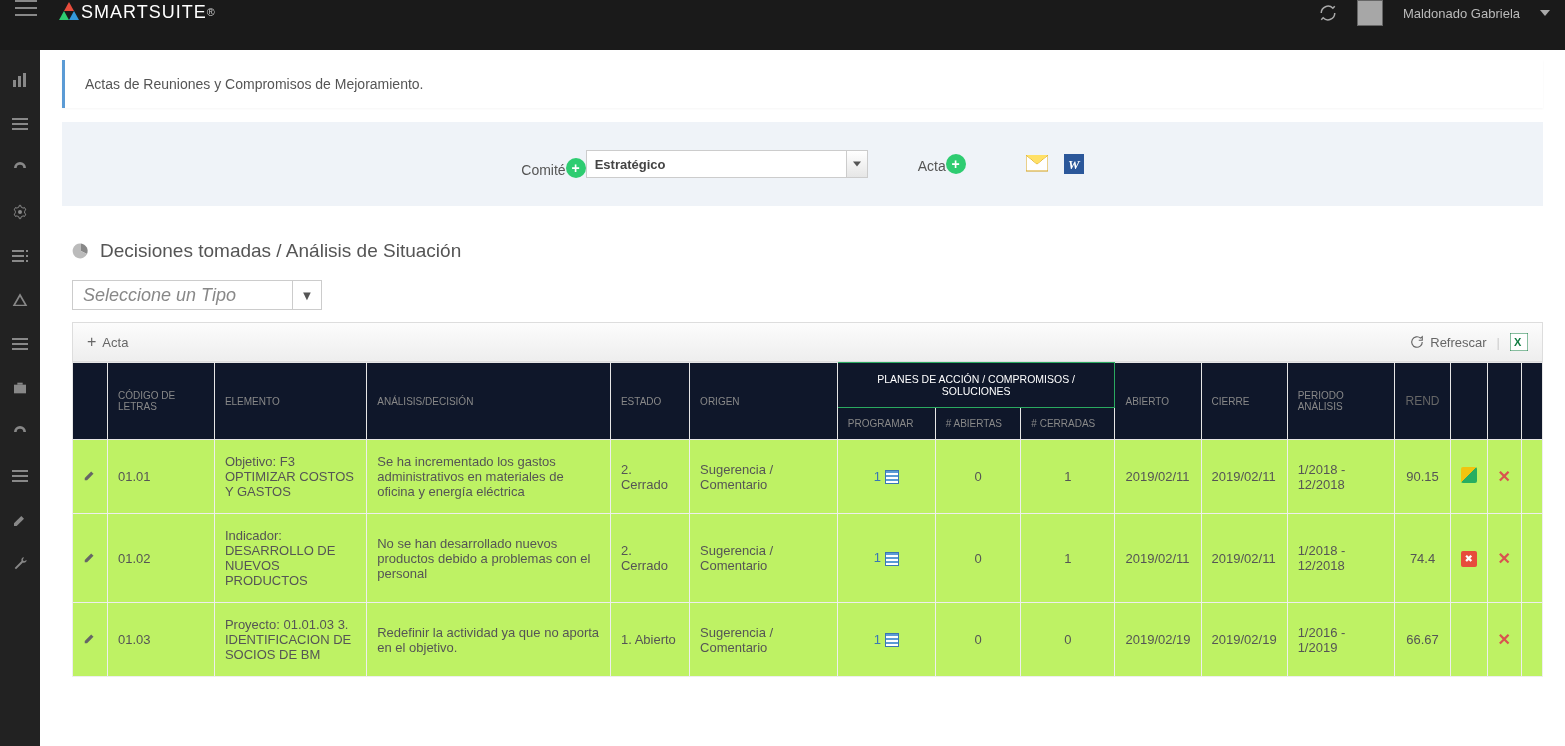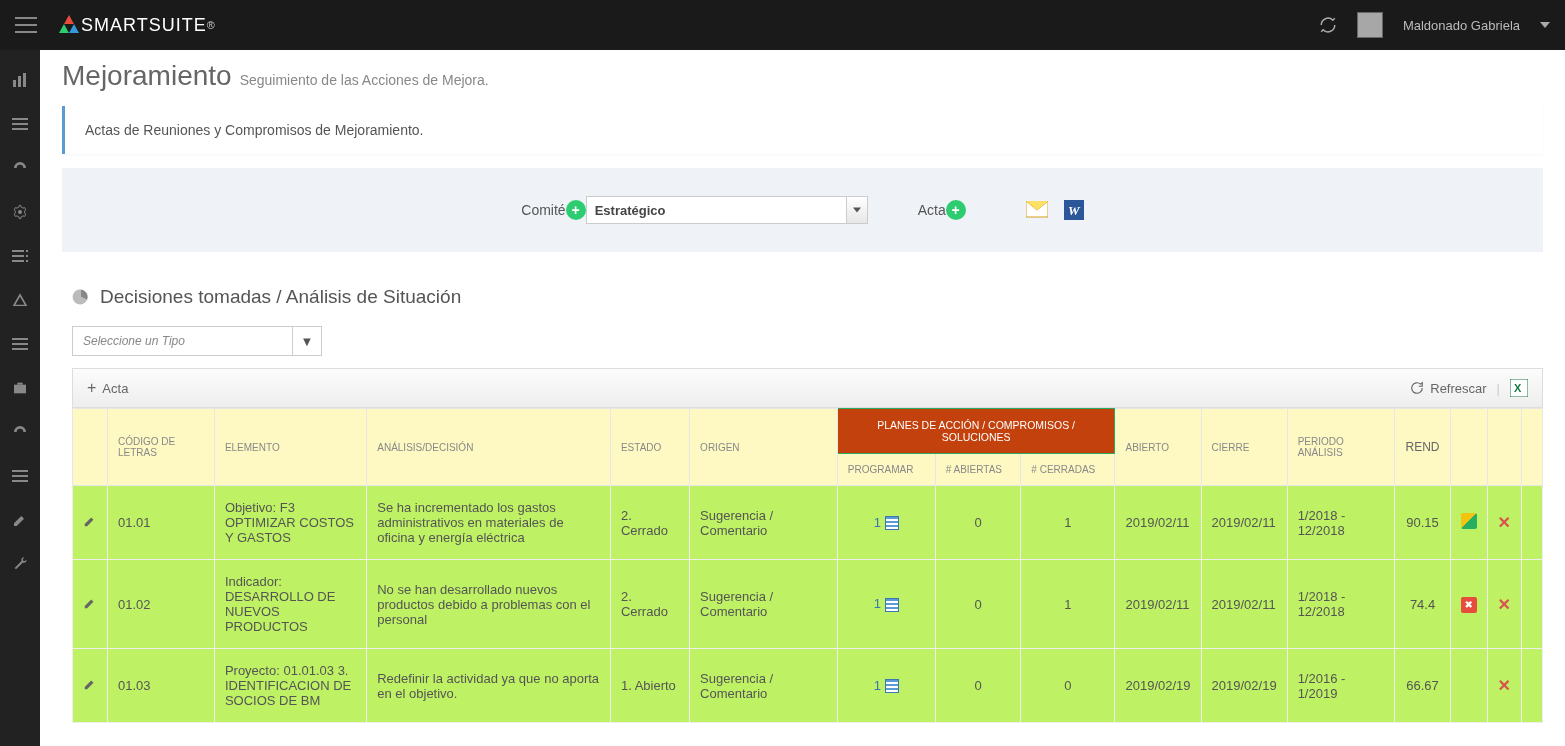--- a/index.html
+++ b/index.html
@@ -1,51 +1,51 @@
 <!DOCTYPE html>
 <html><head>
 <meta charset="utf-8">
 <style>
   * { box-sizing: border-box; margin: 0; padding: 0; }
   body { font-family: Arial, Helvetica, sans-serif; font-size: 13px; color: #555; background: #fff; width: 1565px; height: 746px; overflow: hidden; }
-  .topbar { background: #1a1a1a; height: 50px; display: flex; align-items: center; padding: 0 15px; color: #ccc; }
+  .topbar { background: #1a1a1a; height: 50px; display: flex; align-items: flex-start; padding: 0 15px; color: #ccc; }
   .hamburger { width: 22px; height: 16px; cursor: pointer; display: flex; flex-direction: column; justify-content: space-between; }
   .hamburger span { display:block; height:2px; background:#888; }
   .logo { margin-left: 20px; display: flex; align-items: center; }
   .logo-text { font-family: "Trebuchet MS", sans-serif; font-size: 18px; letter-spacing: 1px; color: #fff; font-weight: 300; }
   .topbar-right { margin-left:auto; display:flex; align-items:center; gap:20px; color:#bbb;}
   .avatar { width:26px; height:26px; background:#a7a7a7; border:1px solid #666;}
   .user-name { font-size:13px; }
   .sidebar { position:absolute; top:50px; left:0; width:40px; bottom:0; background:#222; display:flex; flex-direction:column; align-items:center; padding-top:10px; gap:4px;}
   .side-icon { width:40px; height:40px; display:flex; align-items:center; justify-content:center; color:#888; cursor:pointer;}
   .content { position:absolute; top:50px; left:40px; right:0; bottom:0; overflow:auto; padding: 10px 22px 0 22px;}
   .page-title { font-size:28px; color:#666; font-weight:400; display:flex; align-items:baseline; gap:8px; margin-bottom:14px;}
   .page-subtitle { font-size:14px; color:#888; font-weight:400;}
   .notice { border-left: 3px solid #5b9bd5; background:#fff; padding: 16px 20px; font-size:14px; color:#555; margin-bottom:14px; box-shadow: 0 1px 2px rgba(0,0,0,0.04);}
   .filter-panel { background:#eff3f8; padding:28px 30px; display:flex; align-items:center; gap:50px; margin-bottom:24px;}
-  .filter-group{display:flex; align-items:center; }
+  .filter-group{display:flex; align-items:flex-end; }
   .filter-label{font-size:14px; color:#555;}
   .add-btn{width:20px; height:20px; border-radius:50%; background:#2ecc71; color:#fff; display:flex; align-items:center; justify-content:center; font-size:14px; font-weight:bold; cursor:pointer;}
   .combo{display:flex; align-items:stretch; height:28px;}
   .combo input{border:1px solid #ccc; border-right:none; padding:3px 8px; font-size:13px; color:#444; width:260px;font-weight:bold;}
   .combo .arrow{width:22px; border:1px solid #ccc; background:linear-gradient(#fff,#e6e6e6); display:flex; align-items:center; justify-content:center; cursor:pointer;}
   .combo .arrow svg{width:8px; height:8px;}
   .action-icons{display:flex; gap:16px; align-items:center; margin-left:10px;}
   .section-panel { padding: 10px 0px 0 10px;}
   .section-header{display:flex; align-items:center; gap:10px; font-size:19px; color:#555; margin-bottom:18px;}
   .type-select{display:flex; width:250px; height:30px; margin-bottom:12px;}
-  .type-select .txt{flex:1; border:1px solid #ccc; border-right:none; padding:0 10px; display:flex; align-items:center; color:#888; font-style:italic; font-size:12px;}
+  .type-select .txt{flex:1; border:1px solid #ccc; border-right:none; padding:0 10px; display:flex; align-items:center; color:#888; font-style:italic; font-size:18px;}
   .type-select .arr{width:30px; border:1px solid #ccc; display:flex; align-items:center; justify-content:center; cursor:pointer;}
   .toolbar{background:linear-gradient(#fcfcfc,#eee); border:1px solid #ddd; height:40px; display:flex; align-items:center; padding:0 14px; justify-content:space-between;}
   .toolbar .left{display:flex; align-items:center; gap:6px; color:#666; cursor:pointer; font-size:13px;}
   .toolbar .right{display:flex; align-items:center; gap:10px; color:#666; font-size:13px;}
   .refresh-btn{display:flex; align-items:center; gap:6px; cursor:pointer;}
   table.grid{width:100%; border-collapse:collapse; font-size:12px;}
-  table.grid th{background:#fef9c3; border:1px solid #e6e6e6; color:#888; font-weight:400; font-size:10px; text-align:left; padding:10px 10px; vertical-align:middle;}
-  table.grid th.group{ text-align:center; font-size:10.5px; color:#fff; background:#c2410c; border-color:#2aa960;}
+  table.grid th{background:#0f172a; border:1px solid #e6e6e6; color:#888; font-weight:400; font-size:10px; text-align:left; padding:10px 10px; vertical-align:middle;}
+  table.grid th.group{ text-align:center; font-size:10.5px; color:#fff; background:#0f172a; border-color:#2aa960;}
   table.grid td{border:1px solid #eee; padding:14px 10px; color:#555; vertical-align:middle; font-size:13px; background:#bef264;}
   .edit-cell{text-align:center; color:#666;}
   .center{text-align:center;}
   .bold{font-weight:400;}
   .cal-mini{display:inline-block; width:14px; height:14px; background: repeating-linear-gradient(#5b9bd5, #5b9bd5 2px, #fff 2px, #fff 4px); border:1px solid #3a77b3; vertical-align:middle;}
   .status-chip{width:16px; height:16px; display:inline-block; border-radius:2px;}
   .chip-yellow{background:linear-gradient(135deg,#f1c40f 50%,#27ae60 50%);}
   .chip-red{background:#e74c3c; color:#fff; font-size:10px; line-height:16px; text-align:center;}
   .del-x{color:#d9534f; font-weight:700; font-size:16px; cursor:pointer;}
   .small-blue{color:#3a77b3;}
@@ -154,24 +154,20 @@
       </svg>
     </div>
   <div class="side-icon">
       <svg width="16" height="16" fill="currentColor" viewBox="0 0 24 24">
         <path d="M22 6a4 4 0 01-5.6 3.7L6 20l-2-2L14.3 7.6A4 4 0 0118 2l-2 4 2 2 4-2z"></path>
       </svg>
     </div>
 </div>
 
 <div class="content">
-  <div class="page-title">
-    <span>Mejoramiento</span>
-    <span class="page-subtitle">Seguimiento de las Acciones de Mejora.</span>
-  </div>
   <div class="notice">Actas de Reuniones y Compromisos de Mejoramiento.</div>
 
   <div class="filter-panel" style="justify-content:center;">
     <div class="filter-group">
       <span class="filter-label">Comité</span>
       <div class="add-btn">+</div>
       <div class="combo">
         <input type="text" value="Estratégico" style="">
         <div class="arrow">
             <svg viewBox="0 0 10 10" fill="#555">

